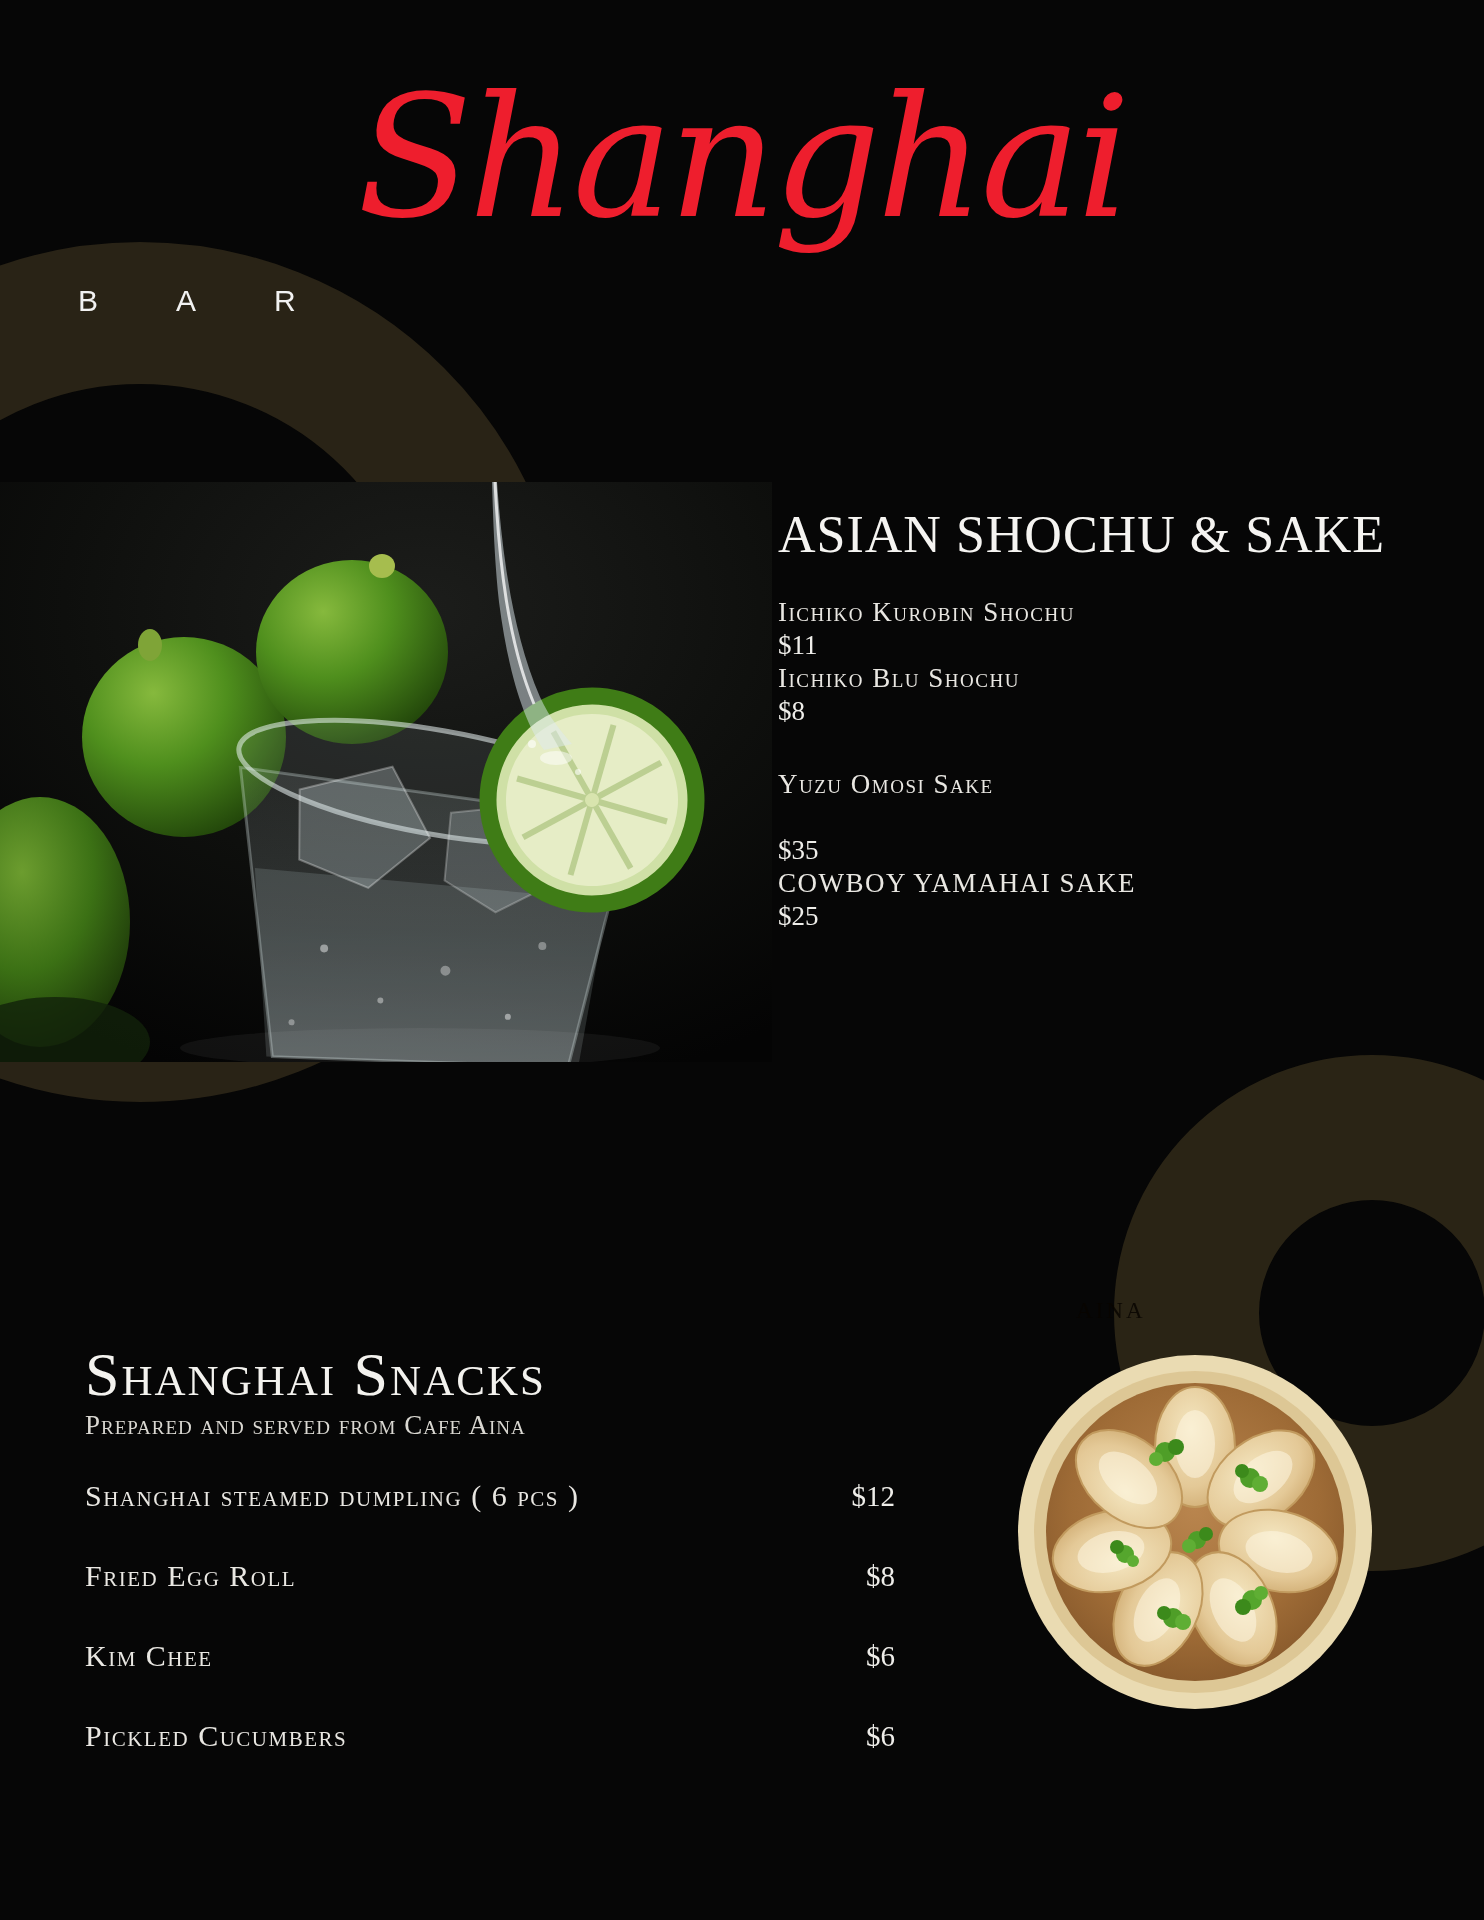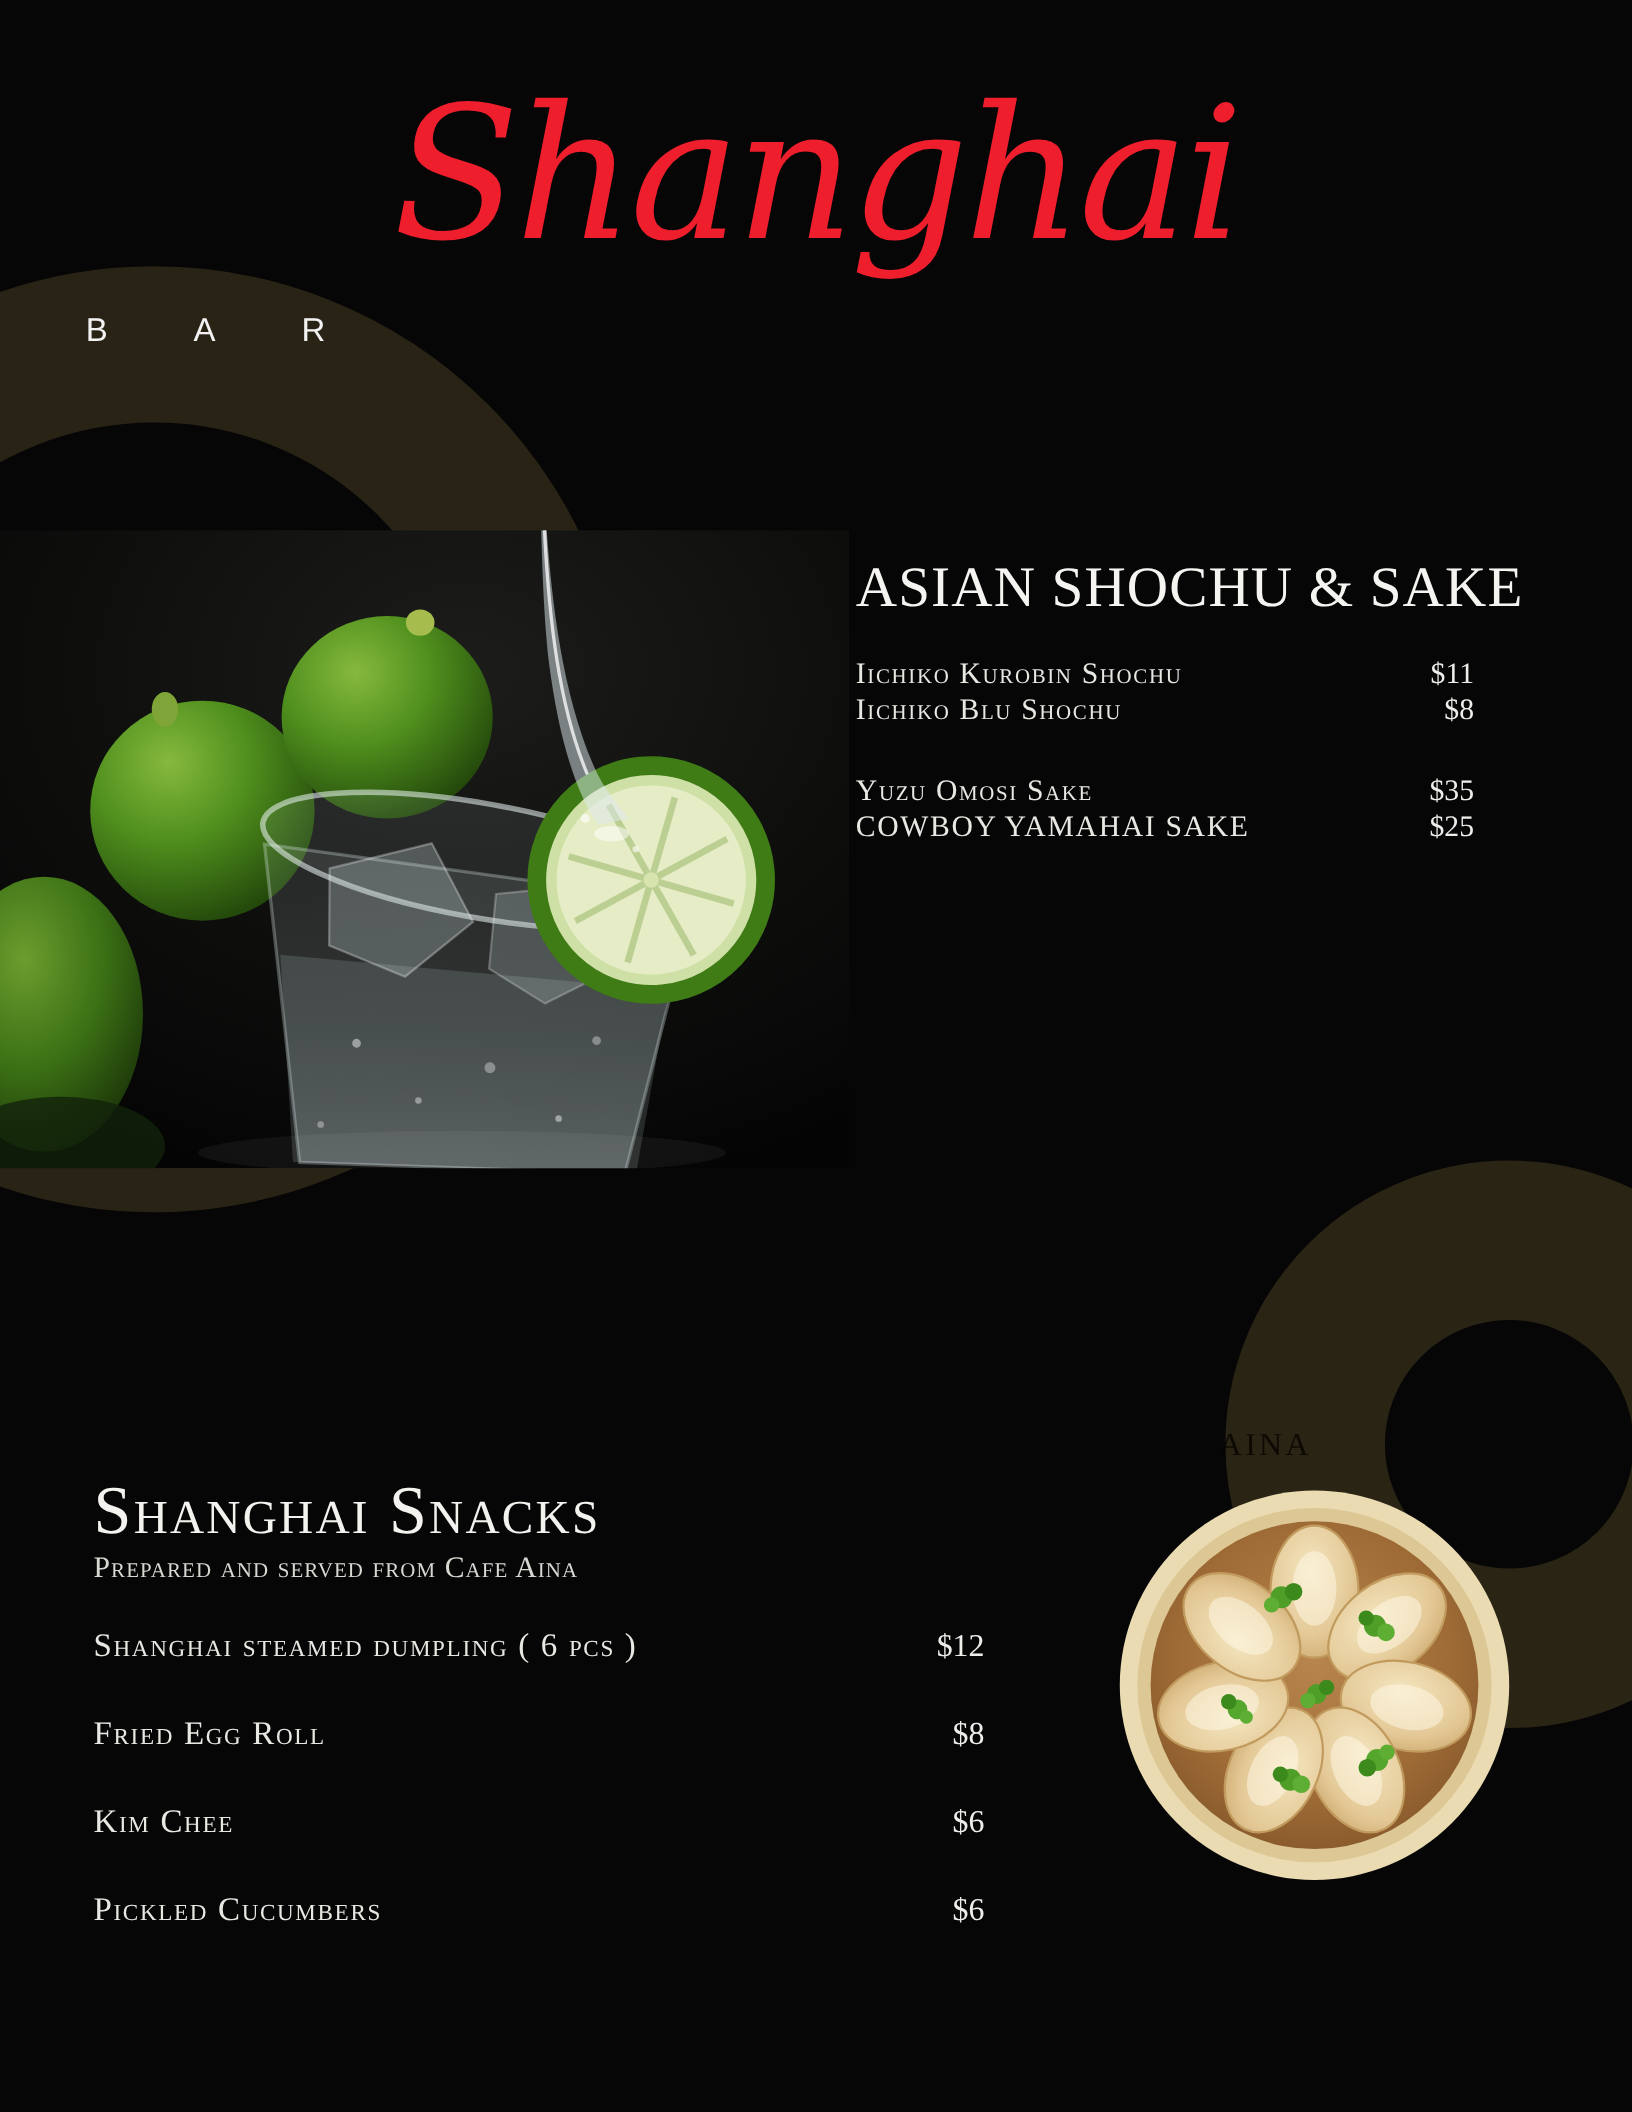--- a/index.html
+++ b/index.html
@@ -22,28 +22,28 @@
 
   
   .photo { position:absolute; z-index:2; left:0; top:482px; width:772px; height:580px; }
 
   
   .shochu { position:absolute; z-index:3; left:778px; top:505px; width:562px; }
   .shochu h2 { font-size:52px; line-height:60px; font-weight:normal; color:#f5f4f1; letter-spacing:1px; white-space:nowrap; }
   .menu-list { list-style:none; }
   .shochu .menu-list { margin-top:31px; }
   .menu-row { display:flex; justify-content:space-between; align-items:baseline; }
-  .shochu .menu-row { line-height:33px; }
+  .shochu .menu-row { line-height:33px;flex-direction:column; }
   .shochu .menu-row.gap-above { margin-top:40px;gap:33px; }
   .item-name { font-variant:small-caps; font-size:27px; color:#e9e7e2; letter-spacing:1.5px; }
   .item-price { font-size:27px; color:#eeede9; }
 
   
-  .watermark { position:absolute; z-index:2; left:1108px; top:1298px; font-variant:small-caps;
-    font-size:29px; letter-spacing:3px; color:rgba(8,5,0,0.85); }
+  .watermark { position:absolute; z-index:2; left:1076px; top:1298px; font-variant:small-caps;
+    font-size:23px; letter-spacing:3px; color:rgba(8,5,0,0.85); }
 
   
   .snacks { position:absolute; z-index:3; left:85px; top:1340px; width:810px; }
   .snacks h2 { font-variant:small-caps; font-weight:normal; font-size:62px; line-height:68px;
     color:#f3f2ee; letter-spacing:2px; }
   .snacks .subtitle { font-variant:small-caps; font-size:27px; line-height:34px; color:#d9d7d1; letter-spacing:1px; }
   .snacks .menu-list { margin-top:38px; }
   .snacks .menu-row { line-height:32px; margin-bottom:48px; }
   .snacks .item-name { font-size:30px; }
   .snacks .item-price { font-size:29px;font-family:Liberation Serif, serif; }

